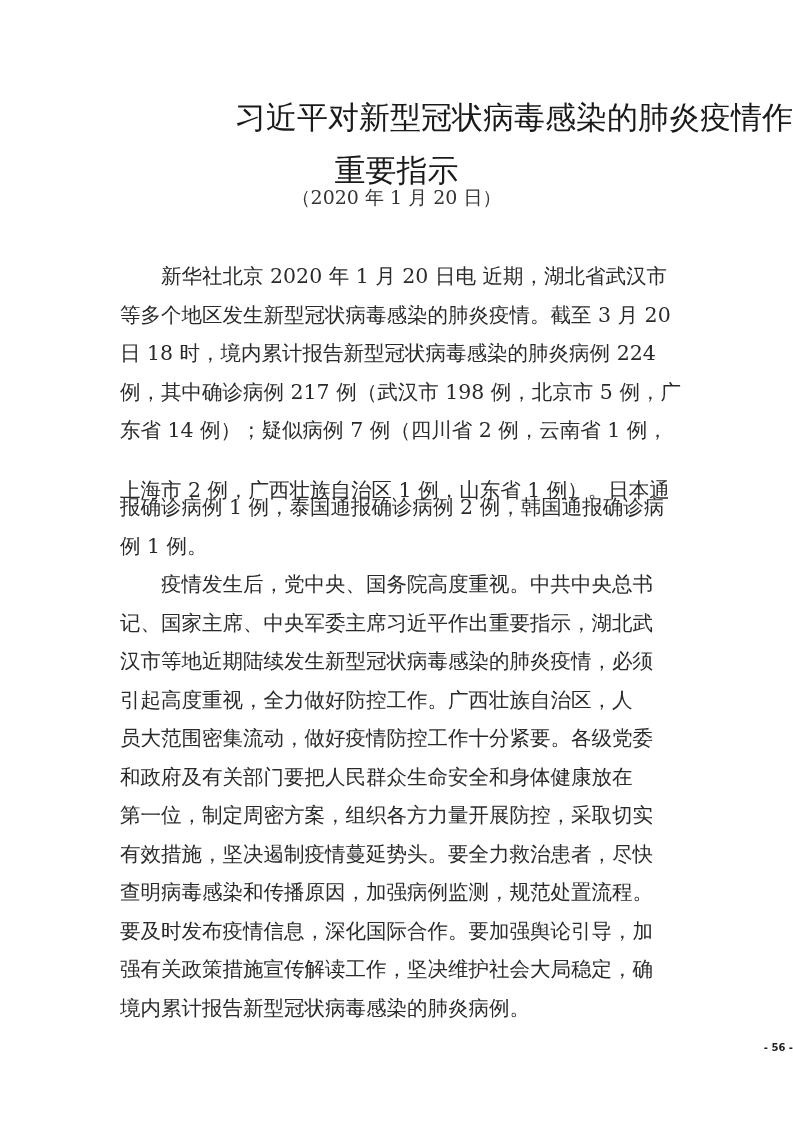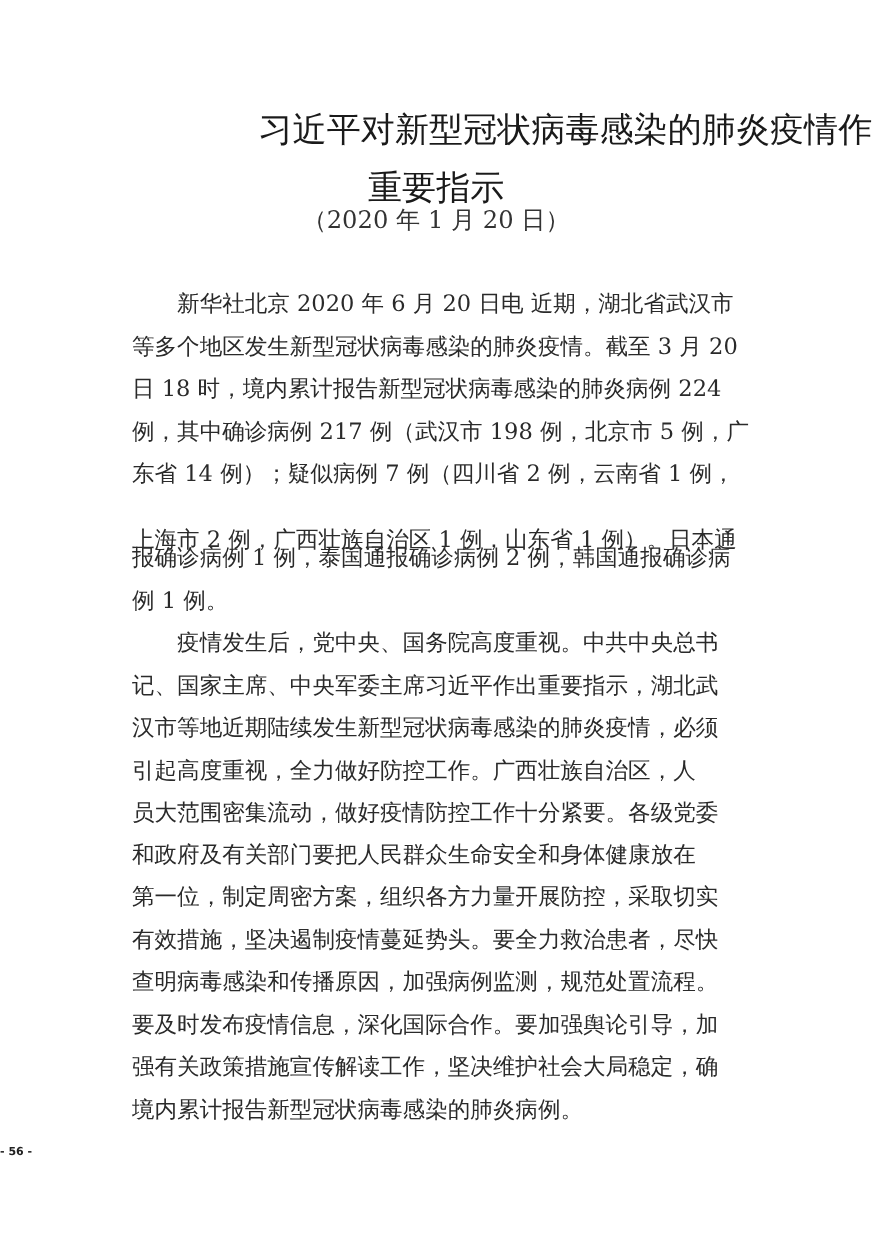--- a/index.html
+++ b/index.html
@@ -1,32 +1,32 @@
 <!DOCTYPE html>
 <html><head>
   <meta charset="utf-8">
   <style>
     html, body { margin: 0; padding: 0; background: #ffffff; }
     body { width: 793px; height: 1122px; position: relative; overflow: hidden; color: #2a2a2a; }
     .title { position: absolute; left: 0; width: 793px; text-align: center; font-family: "DejaVu Sans", sans-serif; font-size: 31px; color: #1a1a1a; letter-spacing: 0px; }
     .t1 { top: 97px; text-align: right; }
     .t2 { top: 150px; text-align: center; }
-    .date { position: absolute; top: 185px; left: 0; width: 793px; text-align: center; font-family: "DejaVu Serif", serif; font-size: 22px; color: #333; }
+    .date { position: absolute; top: 185px; left: 0; width: 793px; text-align: center; font-family: "DejaVu Serif", serif; font-size: 19px; color: #333; }
     .line { position: absolute; left: 120px; font-family: "DejaVu Serif", serif; font-size: 20.5px; color: #2a2a2a; white-space: nowrap; }
-    .footer { position: absolute; top: 1042px; left: 0; width: 793px; text-align: left; font-family: "DejaVu Sans", sans-serif; font-size: 10px; color: #222; font-weight: bold; }
+    .footer { position: absolute; top: 1042px; left: 0; width: 793px; text-align: right; font-family: "DejaVu Sans", sans-serif; font-size: 10px; color: #222; font-weight: bold; }
   </style>
 </head>
 <body>
 
 <div>
   <div class="title t1">习近平对新型冠状病毒感染的肺炎疫情作</div>
   <div class="title t2">重要指示</div>
   <div class="date">（2020 年 1 月 20 日）</div>
 
-  <div class="line" style="top:262px">　　新华社北京 2020 年 6 月 20 日电  近期，湖北省武汉市</div>
+  <div class="line" style="top:262px">　　新华社北京 2020 年 1 月 20 日电  近期，湖北省武汉市</div>
   <div class="line" style="top:301px">等多个地区发生新型冠状病毒感染的肺炎疫情。截至 3 月 20</div>
   <div class="line" style="top:339px">日 18 时，境内累计报告新型冠状病毒感染的肺炎病例 224</div>
   <div class="line" style="top:378px">例，其中确诊病例 217 例（武汉市 198 例，北京市 5 例，广</div>
   <div class="line" style="top:416px">东省 14 例）；疑似病例 7 例（四川省 2 例，云南省 1 例，</div>
   <div class="line" style="top:476px">上海市 2 例，广西壮族自治区 1 例，山东省 1 例）。日本通</div>
   <div class="line" style="top:493px">报确诊病例 1 例，泰国通报确诊病例 2 例，韩国通报确诊病</div>
   <div class="line" style="top:532px">例 1 例。</div>
   <div class="line" style="top:570px">　　疫情发生后，党中央、国务院高度重视。中共中央总书</div>
   <div class="line" style="top:609px">记、国家主席、中央军委主席习近平作出重要指示，湖北武</div>
   <div class="line" style="top:647px">汉市等地近期陆续发生新型冠状病毒感染的肺炎疫情，必须</div>

